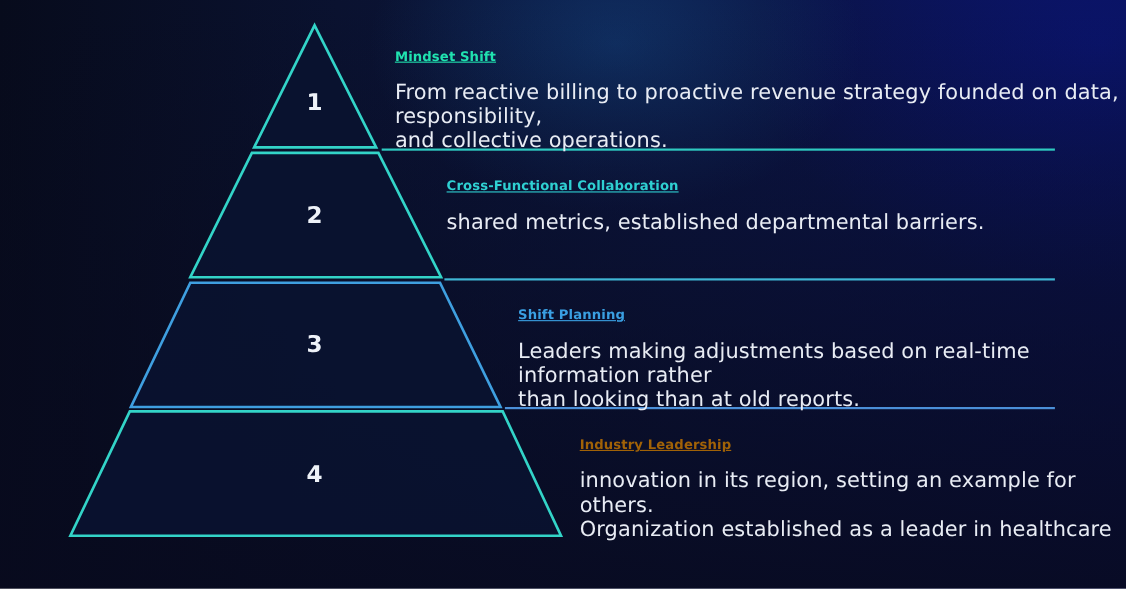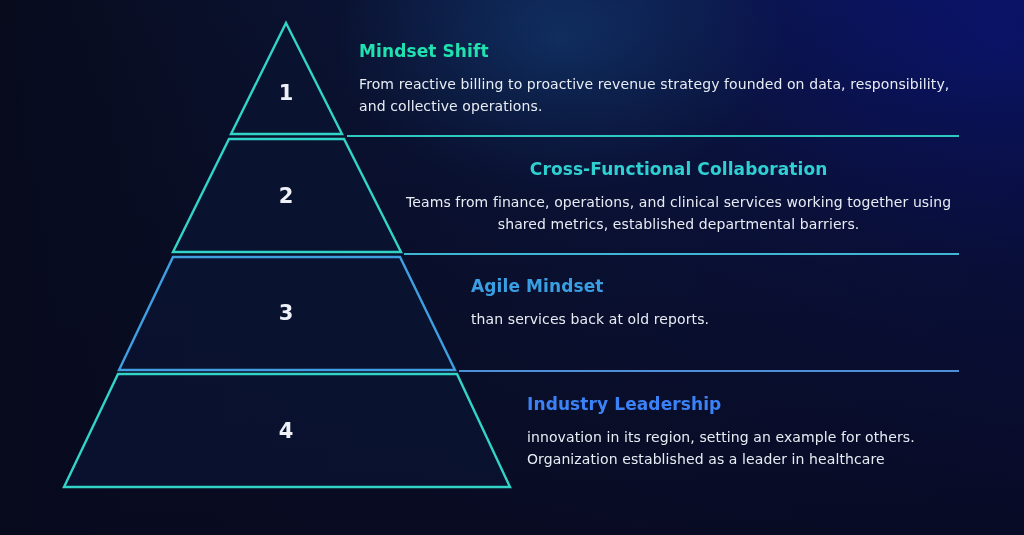--- a/index.html
+++ b/index.html
@@ -40,29 +40,30 @@
       font-size: 21px;
       color: #eef2f8;
       line-height: 1;
     }
     .row-text {
       position: absolute;
     }
     .row-title {
       font-family: "DejaVu Sans", sans-serif;
       font-weight: bold;
-      font-size: 17px;
+      font-size: 12px;
       line-height: 22px;
       letter-spacing: 0.1px;
       white-space: nowrap;
+      text-decoration: underline;
     }
     .row-desc {
       margin-top: 11px;
       font-family: "DejaVu Sans", sans-serif;
-      font-size: 14px;
+      font-size: 19px;
       line-height: 22px;
       color: #e8ecf4;
       letter-spacing: 0.1px;
     }
     .sep {
       position: absolute;
       height: 2px;
     }
   </style>
 </head>
@@ -91,34 +92,34 @@
 <div class="sep" style="left:459px; top:370px; width:500px; background:#4b8fd8;"></div>
 
 <div class="row-text" style="left:359px; top:40px;">
   <div class="row-title" style="color:#20e2b0;">Mindset Shift</div>
   <div class="row-desc">
     <div>From reactive billing to proactive revenue strategy founded on data, responsibility,</div>
     <div>and collective operations.</div>
   </div>
 </div>
 
-<div class="row-text" style="left:406px; top:158px;text-align:center;">
+<div class="row-text" style="left:406px; top:158px;">
   <div class="row-title" style="color:#2fd0d2;">Cross-Functional Collaboration</div>
   <div class="row-desc">
-    <div>Teams from finance, operations, and clinical services working together using</div>
     <div>shared metrics, established departmental barriers.</div>
   </div>
 </div>
 
 <div class="row-text" style="left:471px; top:275px;">
-  <div class="row-title" style="color:#3a9fe2;">Agile Mindset</div>
+  <div class="row-title" style="color:#3a9fe2;">Shift Planning</div>
   <div class="row-desc">
-    <div>than services back at old reports.</div>
+    <div>Leaders making adjustments based on real-time information rather</div>
+    <div>than looking than at old reports.</div>
   </div>
 </div>
 
 <div class="row-text" style="left:527px; top:393px;">
-  <div class="row-title" style="color:#3b82f6;">Industry Leadership</div>
+  <div class="row-title" style="color:#a16207;">Industry Leadership</div>
   <div class="row-desc">
     <div>innovation in its region, setting an example for others.</div>
     <div>Organization established as a leader in healthcare</div>
   </div>
 </div>
 
 </body></html>

